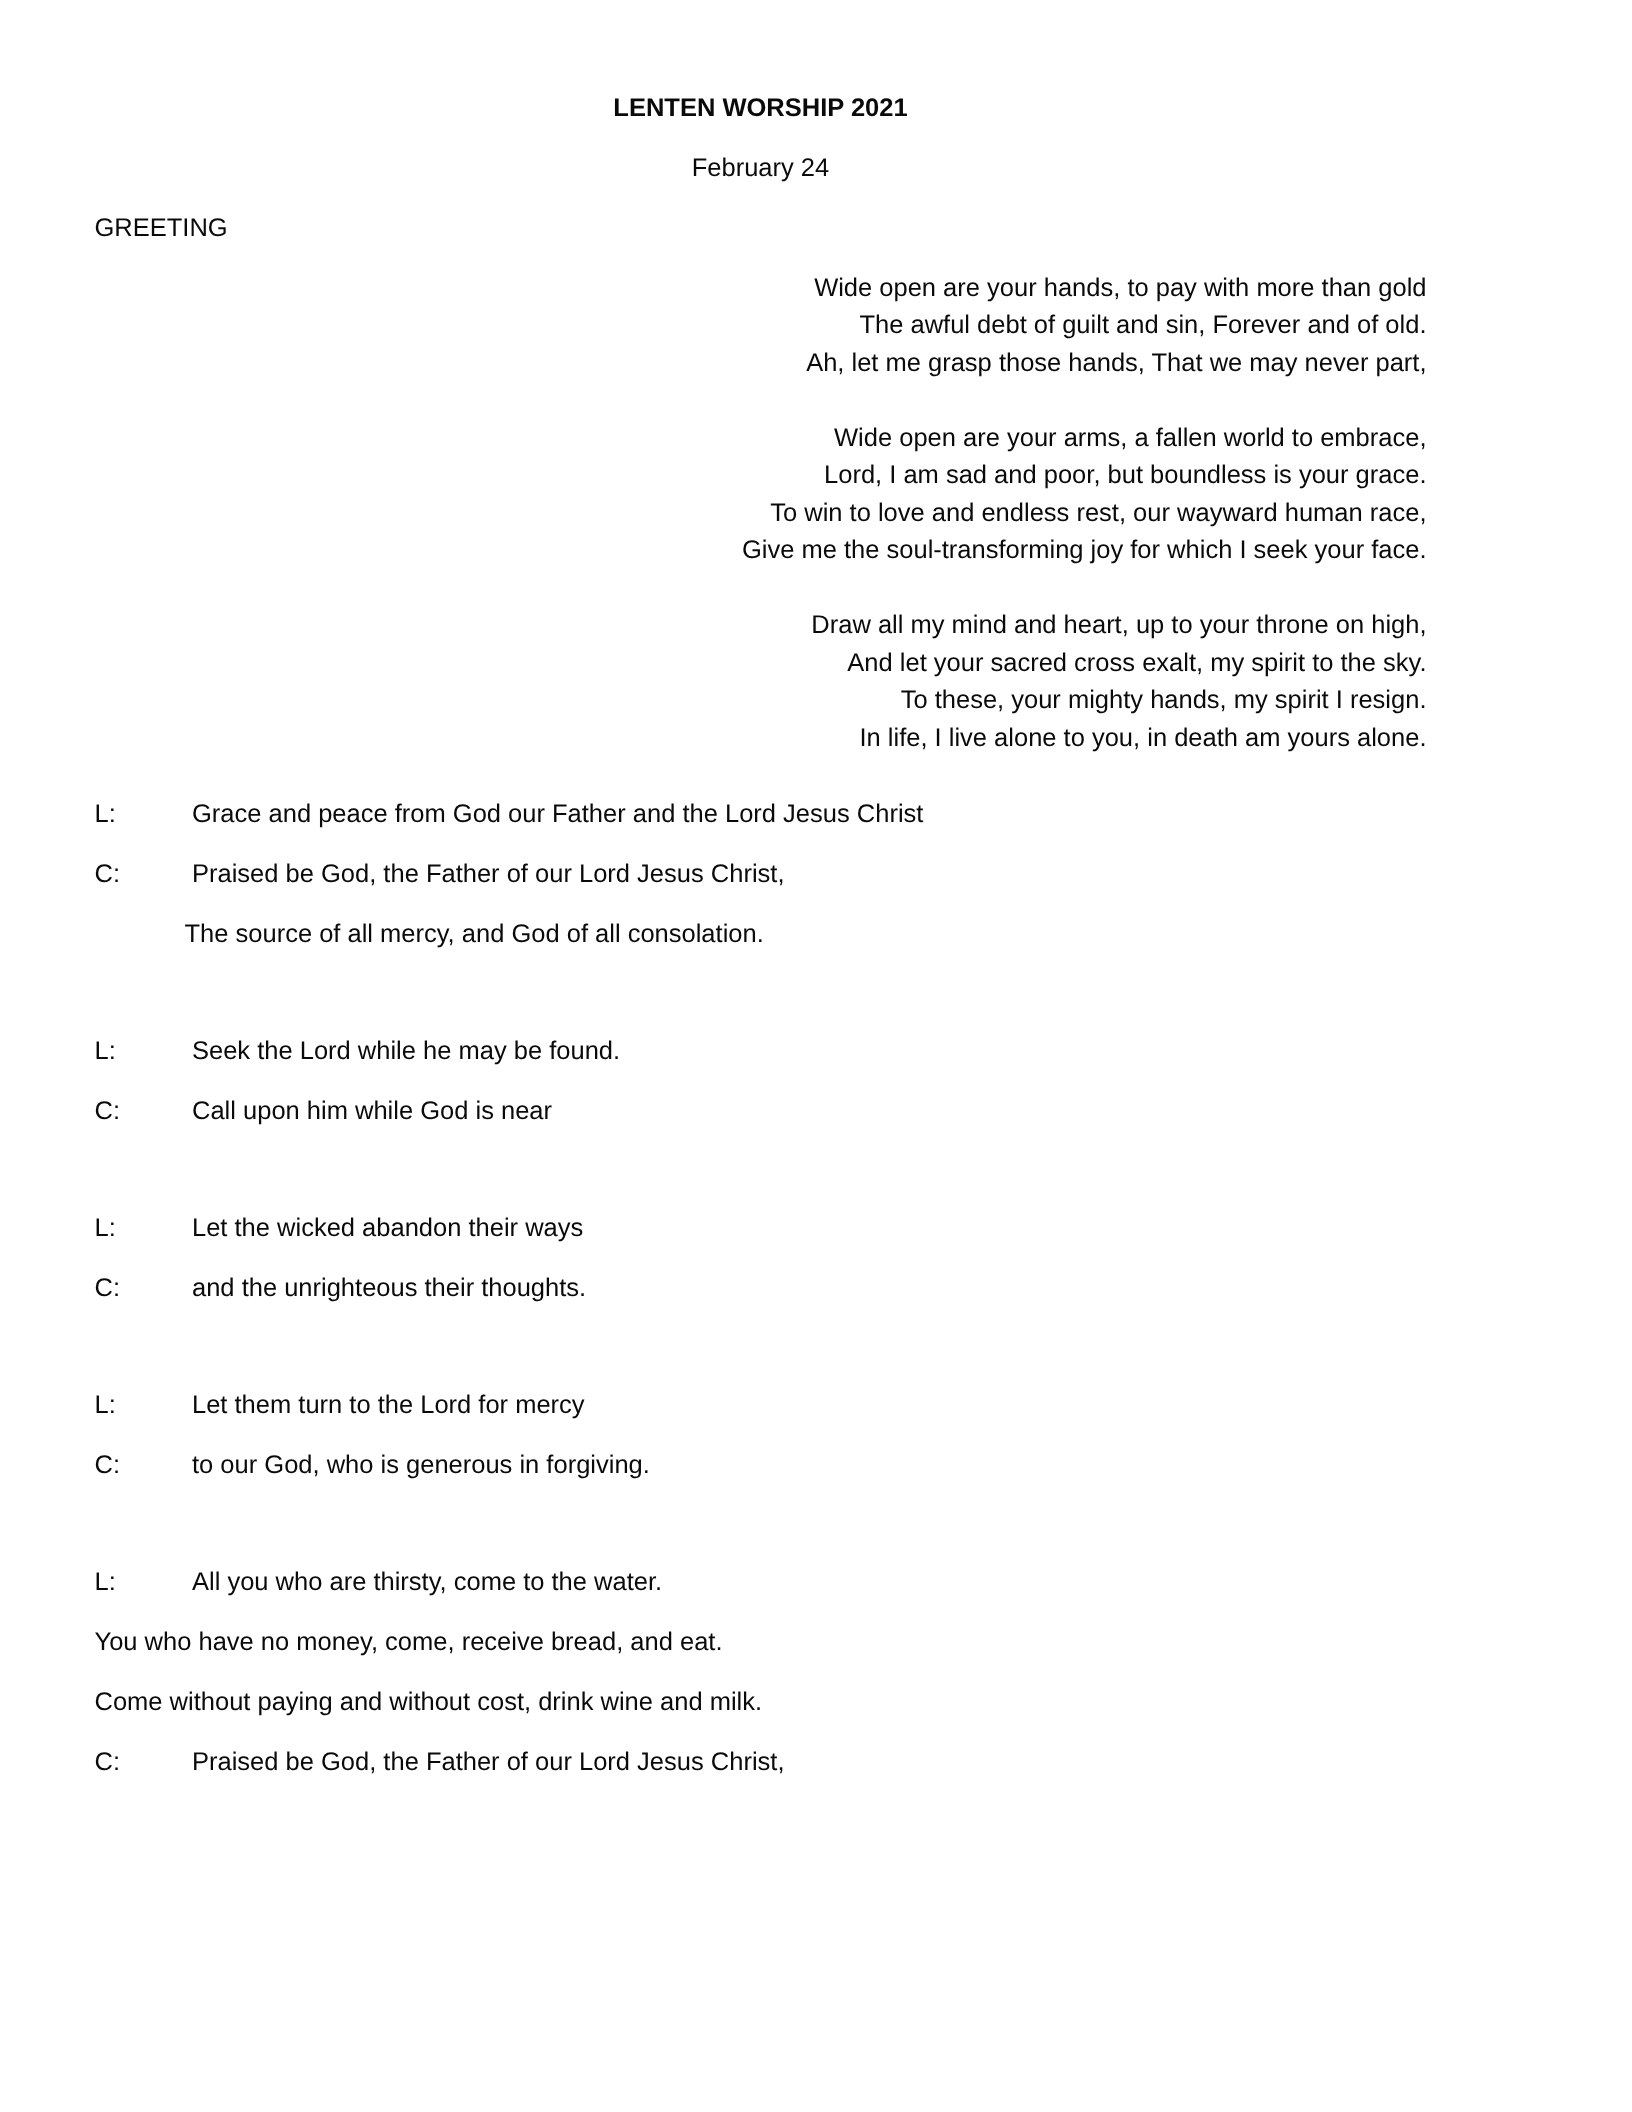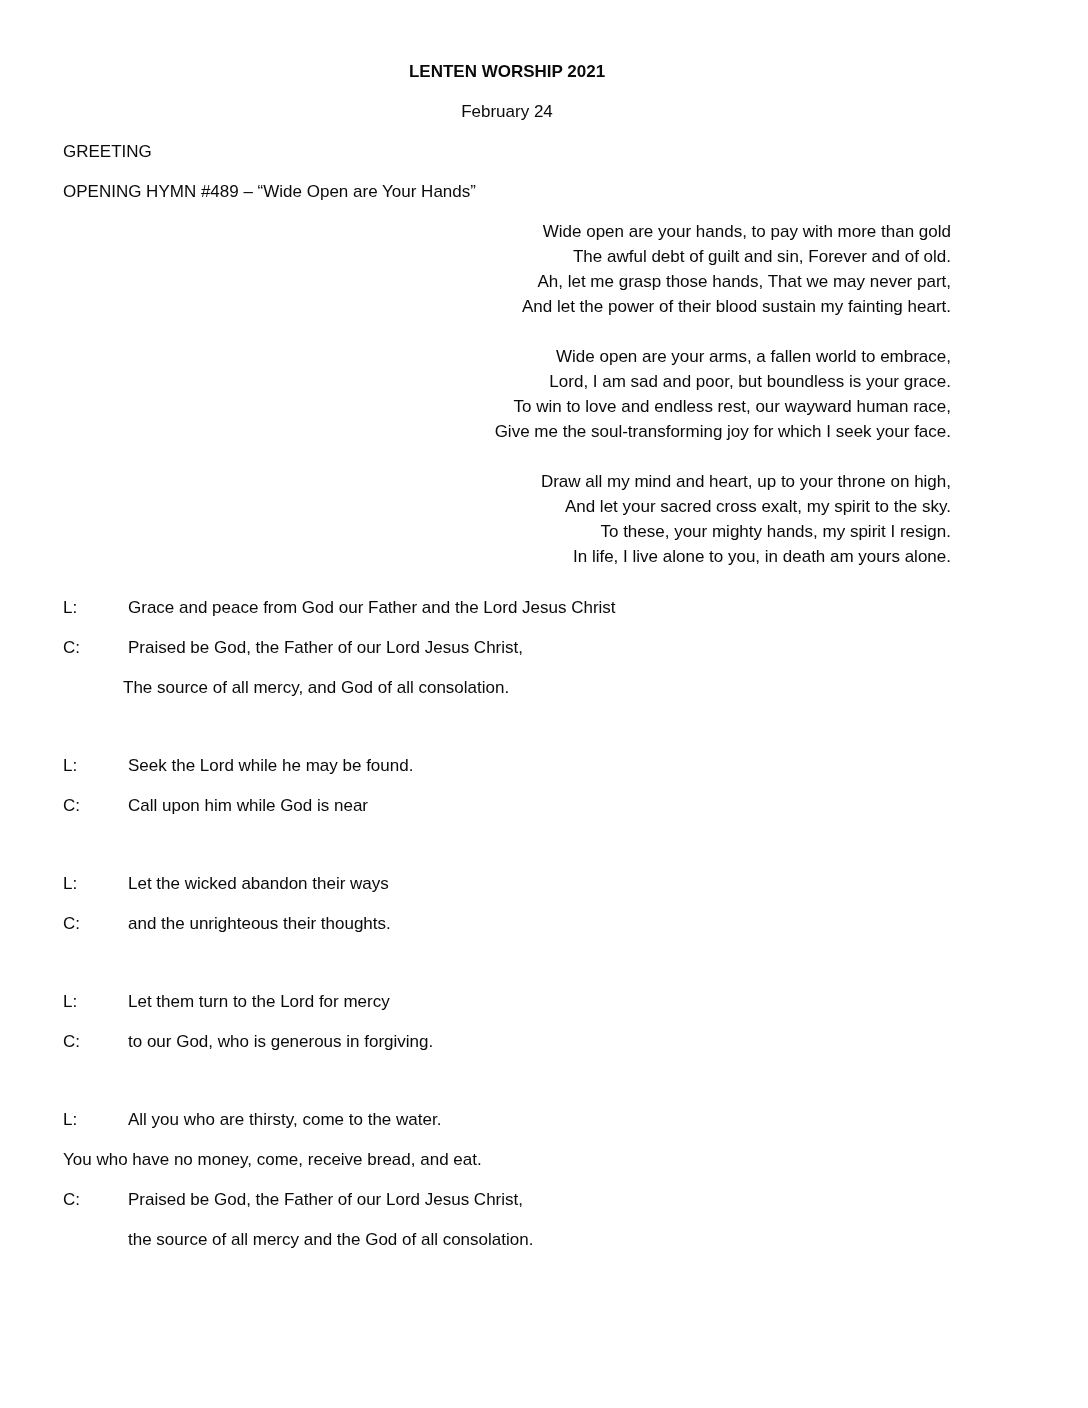--- a/index.html
+++ b/index.html
@@ -63,27 +63,25 @@
 </style>
 </head>
 <body>
 
 <div class="page">
 
   <h1 class="title">LENTEN WORSHIP 2021</h1>
   <p class="para center bold">February 24</p>
 
   <p class="para bold">GREETING</p>
-  <p class="para bold">OPENING HYMN #489 – “Wide Open are Your Hands”</p>
 
   <div class="verse">
     <div class="line">Wide open are your hands, to pay with more than gold</div>
     <div class="line">The awful debt of guilt and sin, Forever and of old.</div>
     <div class="line">Ah, let me grasp those hands, That we may never part,</div>
-    <div class="line">And let the power of their blood sustain my fainting heart.</div>
   </div>
 
   <div class="verse">
     <div class="line">Wide open are your arms, a fallen world to embrace,</div>
     <div class="line">Lord, I am sad and poor, but boundless is your grace.</div>
     <div class="line">To win to love and endless rest, our wayward human race,</div>
     <div class="line">Give me the soul-transforming joy for which I seek your face.</div>
   </div>
 
   <div class="verse">
@@ -144,24 +142,23 @@
     </div>
 
     <div class="liturgy-group">
       <div class="row">
         <span class="spk">L:</span>
         <span class="txt">All you who are thirsty, come to the water.</span>
       </div>
       <div class="row flush">
         <span class="txt">You who have no money, come, receive bread, and eat.</span>
       </div>
+      <div class="row flush">
+        <span class="txt">Come without paying and without cost, drink wine and milk.</span>
+      </div>
       <div class="row bold">
         <span class="spk">C:</span>
         <span class="txt">Praised be God, the Father of our Lord Jesus Christ,</span>
-      </div>
-      <div class="row bold">
-        <span class="spk"></span>
-        <span class="txt">the source of all mercy and the God of all consolation.</span>
       </div>
     </div>
 
   </div>
 </div>
 
 </body></html>

